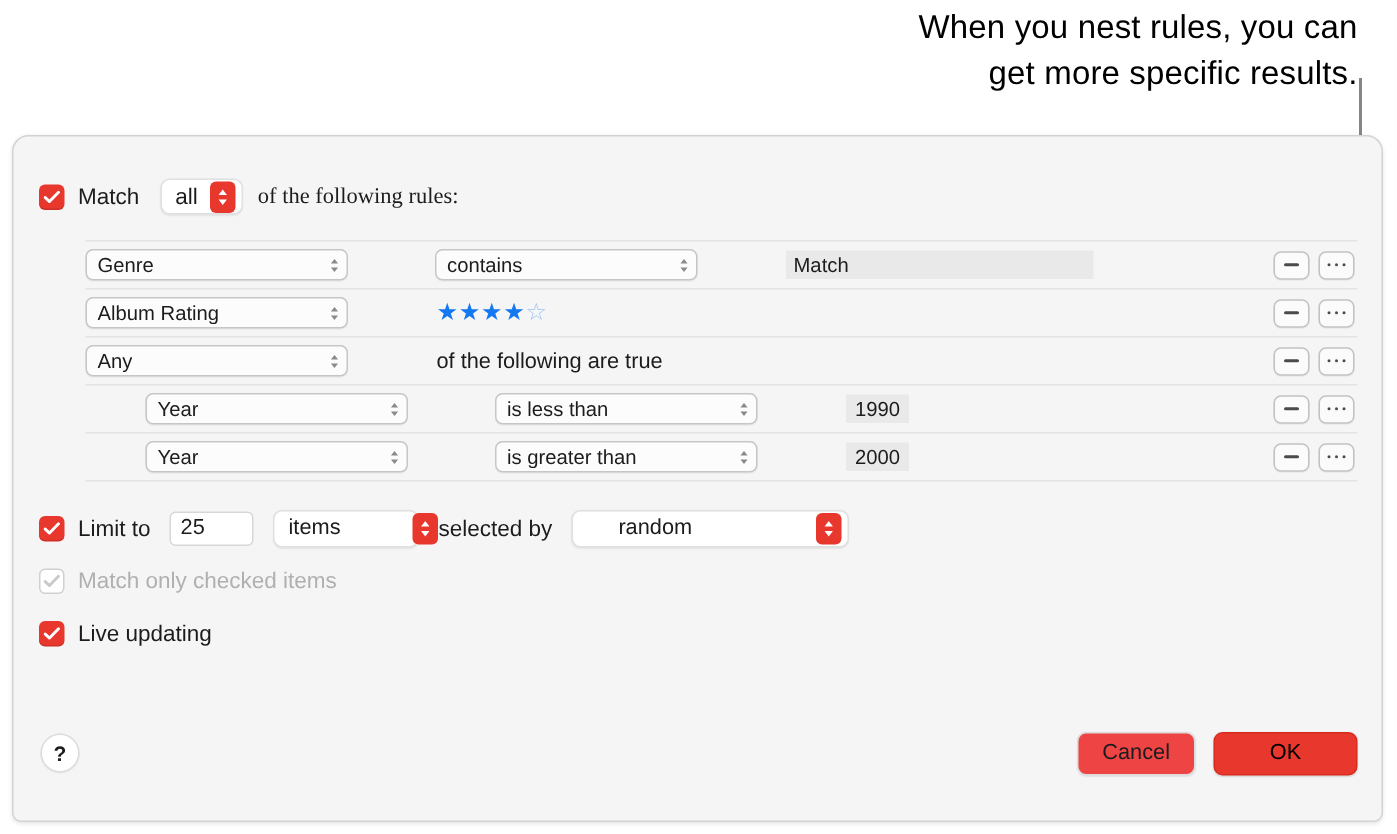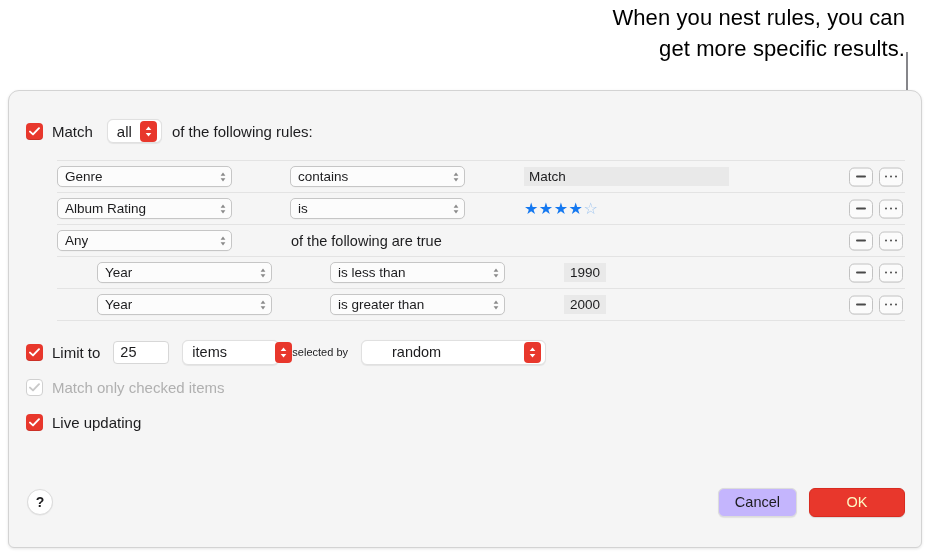--- a/index.html
+++ b/index.html
@@ -78,21 +78,21 @@
 
   
   .match-row {
     display: flex; align-items: center;
     height: 34px;
     margin: 23px 0 0 17px;
     font-size: 15px;
     color: #1c1c1e;
   }
   .match-row .lbl { margin-left: 9px; }
-  .match-row .lbl2 { margin-left: 10px; }
+  .match-row .lbl2 { margin-left: 10px; font-family: Liberation Serif, serif; }
 
   
   .cb {
     width: 17px; height: 17px;
     border-radius: 4px;
     background: #e8372c;
     display: inline-flex; align-items: center; justify-content: center;
     flex: none;
     box-shadow: inset 0 -1px 0 rgba(0,0,0,0.12);
   }
@@ -240,21 +240,21 @@
     border: 1px solid #e0e0e0;
     padding: 0 4px 0 9px;
     font-size: 14.5px;
     color: #1c1c1e;
     margin-left: 13px;
     flex: none;
     box-shadow: 0 0.5px 1px rgba(0,0,0,0.07);
   }
   .popup-items { width: 97px; gap: 48px; }
   .popup-random { width: 185px; padding-left: 30px; }
-  .mid-label { margin-left: 13px; font-size: 11px; }
+  .mid-label { margin-left: 13px; font-size: 15px; }
 
   
   .footer {
     position: absolute; left: 0; right: 0; bottom: 0;
     height: 60px;
     display: flex; align-items: center;
     padding: 0 16px 0 18px;
   }
   .help-btn {
     width: 26px; height: 26px;
@@ -268,29 +268,29 @@
   .spacer { flex: 1; }
   .btn {
     height: 29px;
     border-radius: 6px;
     display: inline-flex; align-items: center; justify-content: center;
     font-size: 14.5px;
     padding: 0 16px;
     min-width: 78px;
   }
   .btn-cancel {
-    background: #c4b5fd;
+    background: #ef4444;
     border: 1px solid #dcdcdc;
     color: #1c1c1e;
     box-shadow: 0 0.5px 1px rgba(0,0,0,0.08);
     margin-right: 12px;
   }
   .btn-ok {
     background: #e8372c;
-    color: #fef9c3;
+    color: #000000;
     border: 1px solid #d92b20;
     min-width: 96px;
     box-shadow: 0 0.5px 1px rgba(0,0,0,0.12);
   }
 </style>
 </head>
 <body>
 
 <div id="root">
 
@@ -364,29 +364,20 @@
         <div class="rule-row">
           <span class="sel sel-field">
             <span class="txt">Album Rating</span>
             <span class="chev">
               <svg width="8" height="12" viewBox="0 0 8 12">
                   <path d="M4 1.6 L6.4 4.7 L1.6 4.7 Z" fill="#8a8a8a"></path>
                   <path d="M4 10.4 L6.4 7.3 L1.6 7.3 Z" fill="#8a8a8a"></path>
                 </svg>
             </span>
           </span>
-          <span class="sel sel-op">
-            <span class="txt">is</span>
-            <span class="chev">
-              <svg width="8" height="12" viewBox="0 0 8 12">
-                  <path d="M4 1.6 L6.4 4.7 L1.6 4.7 Z" fill="#8a8a8a"></path>
-                  <path d="M4 10.4 L6.4 7.3 L1.6 7.3 Z" fill="#8a8a8a"></path>
-                </svg>
-            </span>
-          </span>
           <span class="stars">
             <span class="on">★</span>
             <span class="on">★</span>
             <span class="on">★</span>
             <span class="on">★</span>
             <span class="off">☆</span>
           </span>
           <span class="row-btns">
             <span class="rbtn">
                 <span class="dash"></span>

